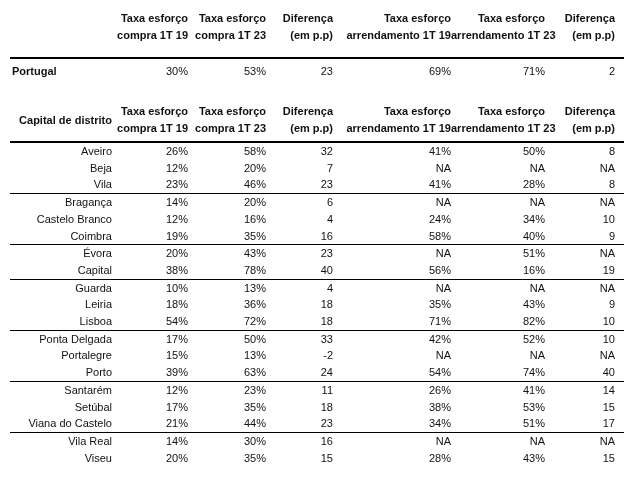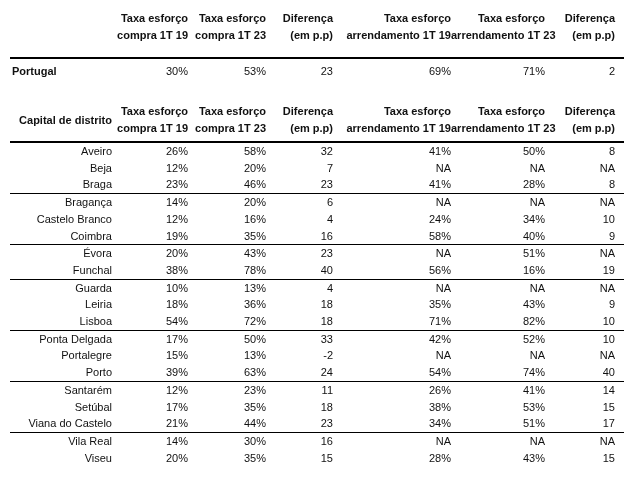--- a/index.html
+++ b/index.html
@@ -189,21 +189,21 @@
         <tr>
           <td class="lbl">Beja</td>
           <td>12%</td>
           <td>20%</td>
           <td>7</td>
           <td>NA</td>
           <td>NA</td>
           <td>NA</td>
         </tr>
         <tr class="group-end">
-          <td class="lbl">Braga</td>
+          <td class="lbl">Vila</td>
           <td>23%</td>
           <td>46%</td>
           <td>23</td>
           <td>41%</td>
           <td>28%</td>
           <td>8</td>
         </tr>
         <tr>
           <td class="lbl">Bragança</td>
           <td>14%</td>
@@ -234,21 +234,21 @@
         <tr>
           <td class="lbl">Évora</td>
           <td>20%</td>
           <td>43%</td>
           <td>23</td>
           <td>NA</td>
           <td>51%</td>
           <td>NA</td>
         </tr>
         <tr class="group-end">
-          <td class="lbl">Funchal</td>
+          <td class="lbl">Capital</td>
           <td>38%</td>
           <td>78%</td>
           <td>40</td>
           <td>56%</td>
           <td>16%</td>
           <td>19</td>
         </tr>
         <tr>
           <td class="lbl">Guarda</td>
           <td>10%</td>

